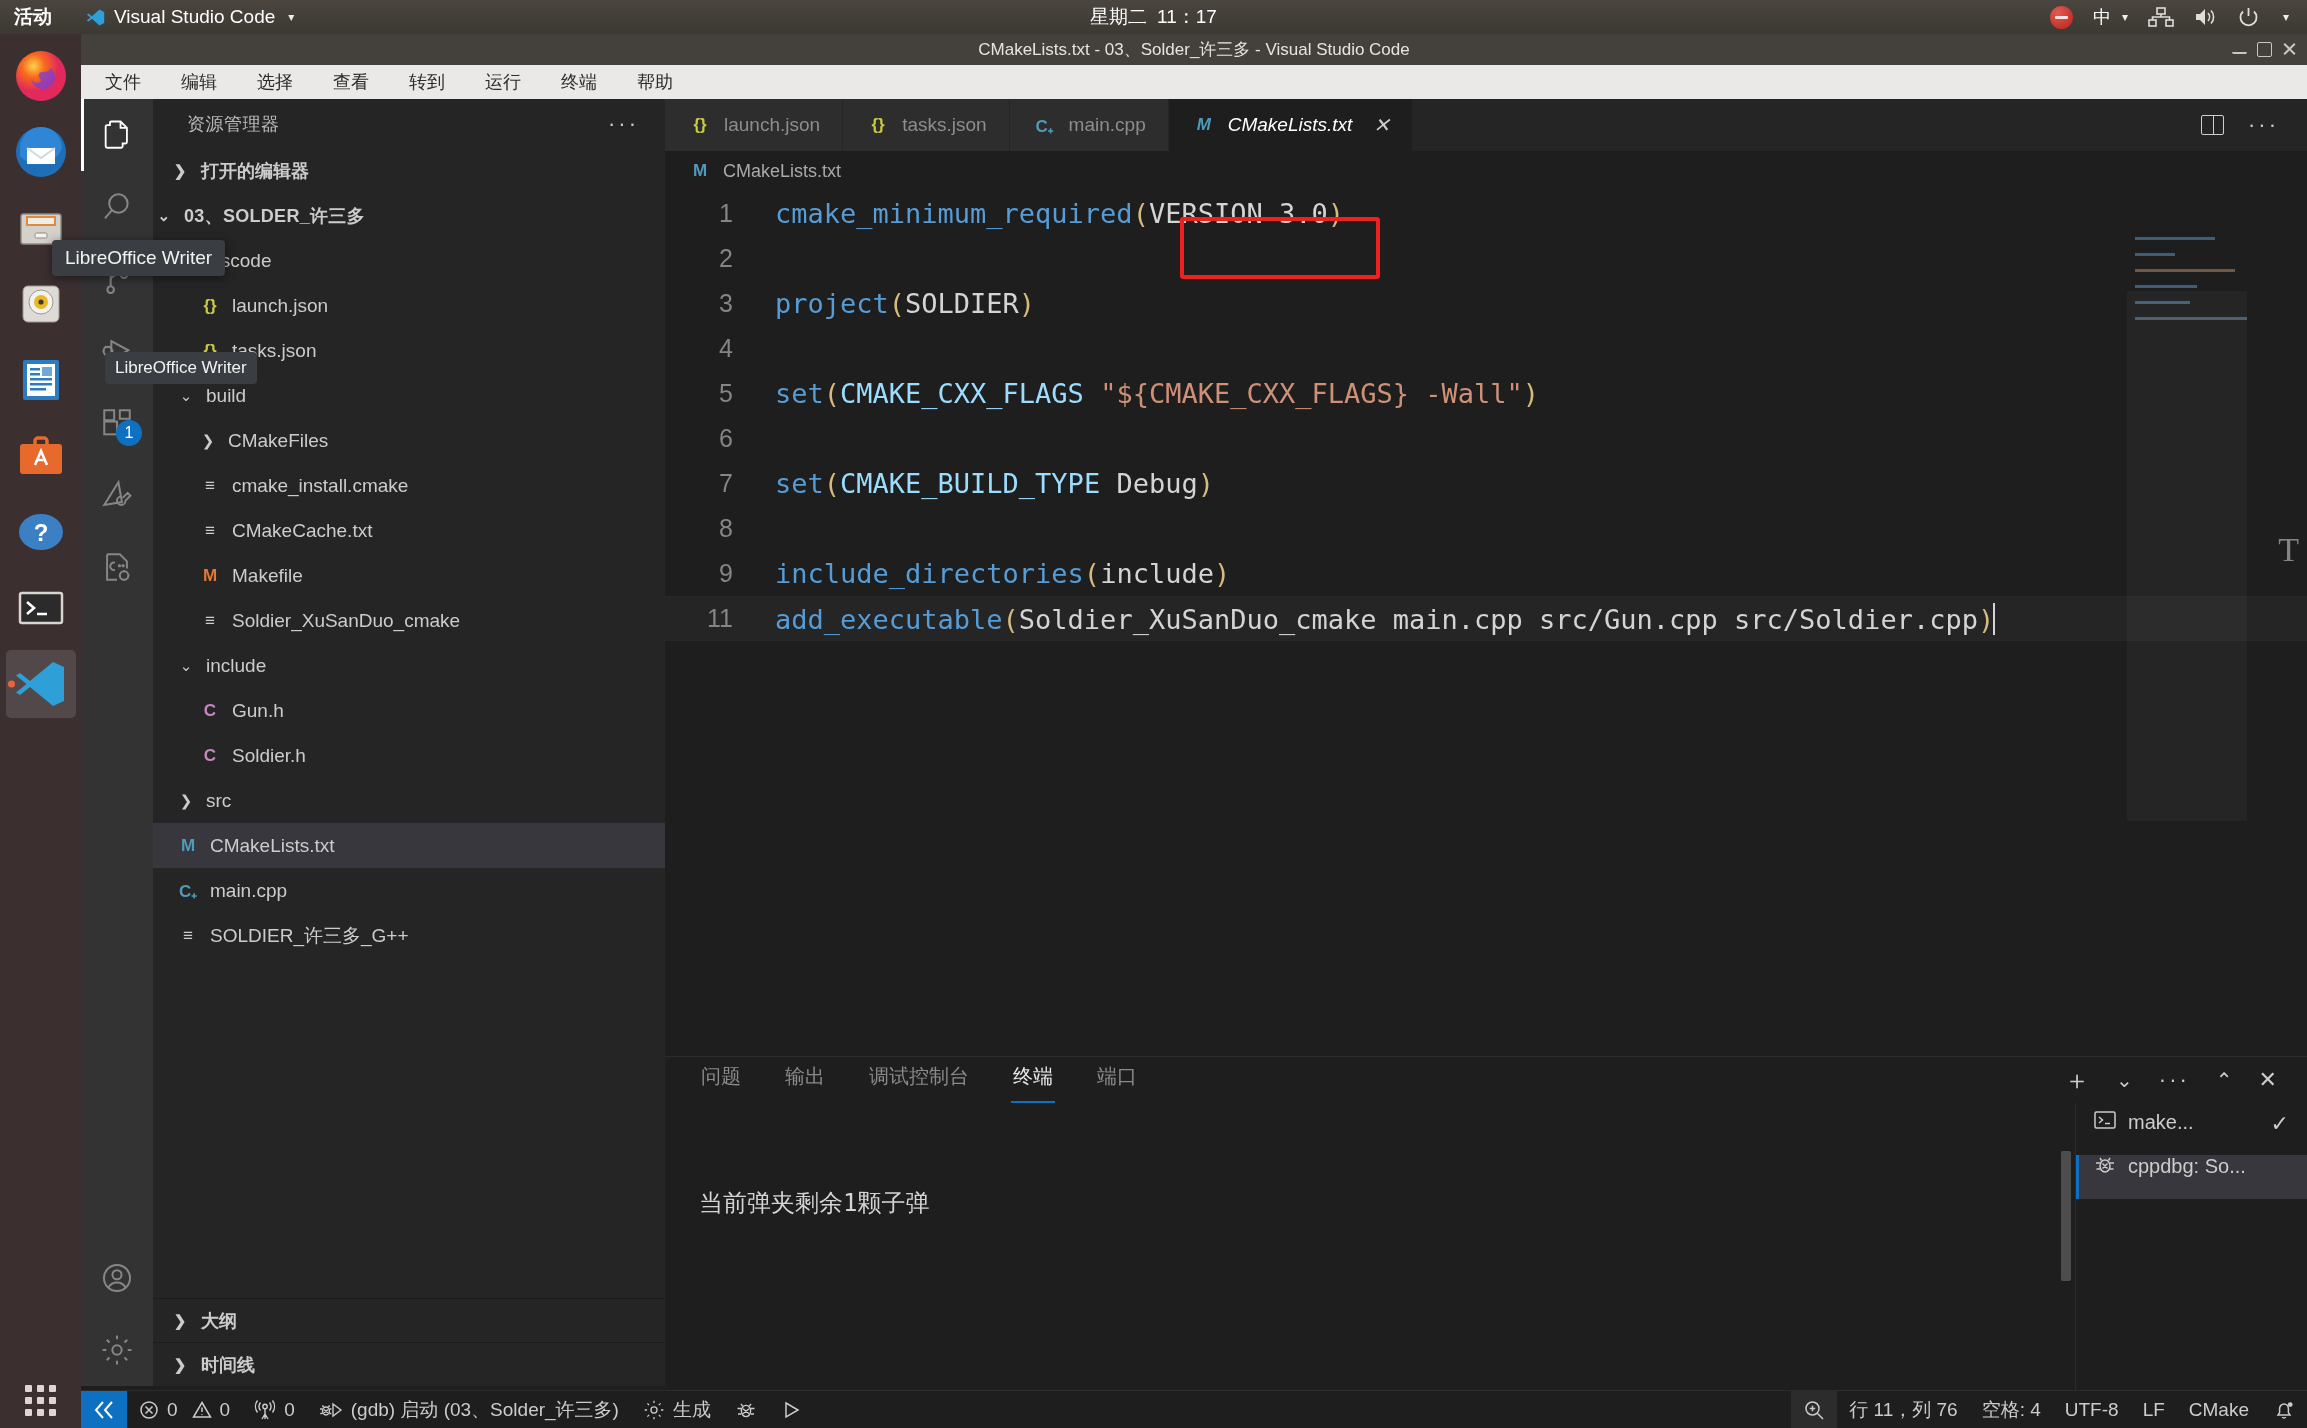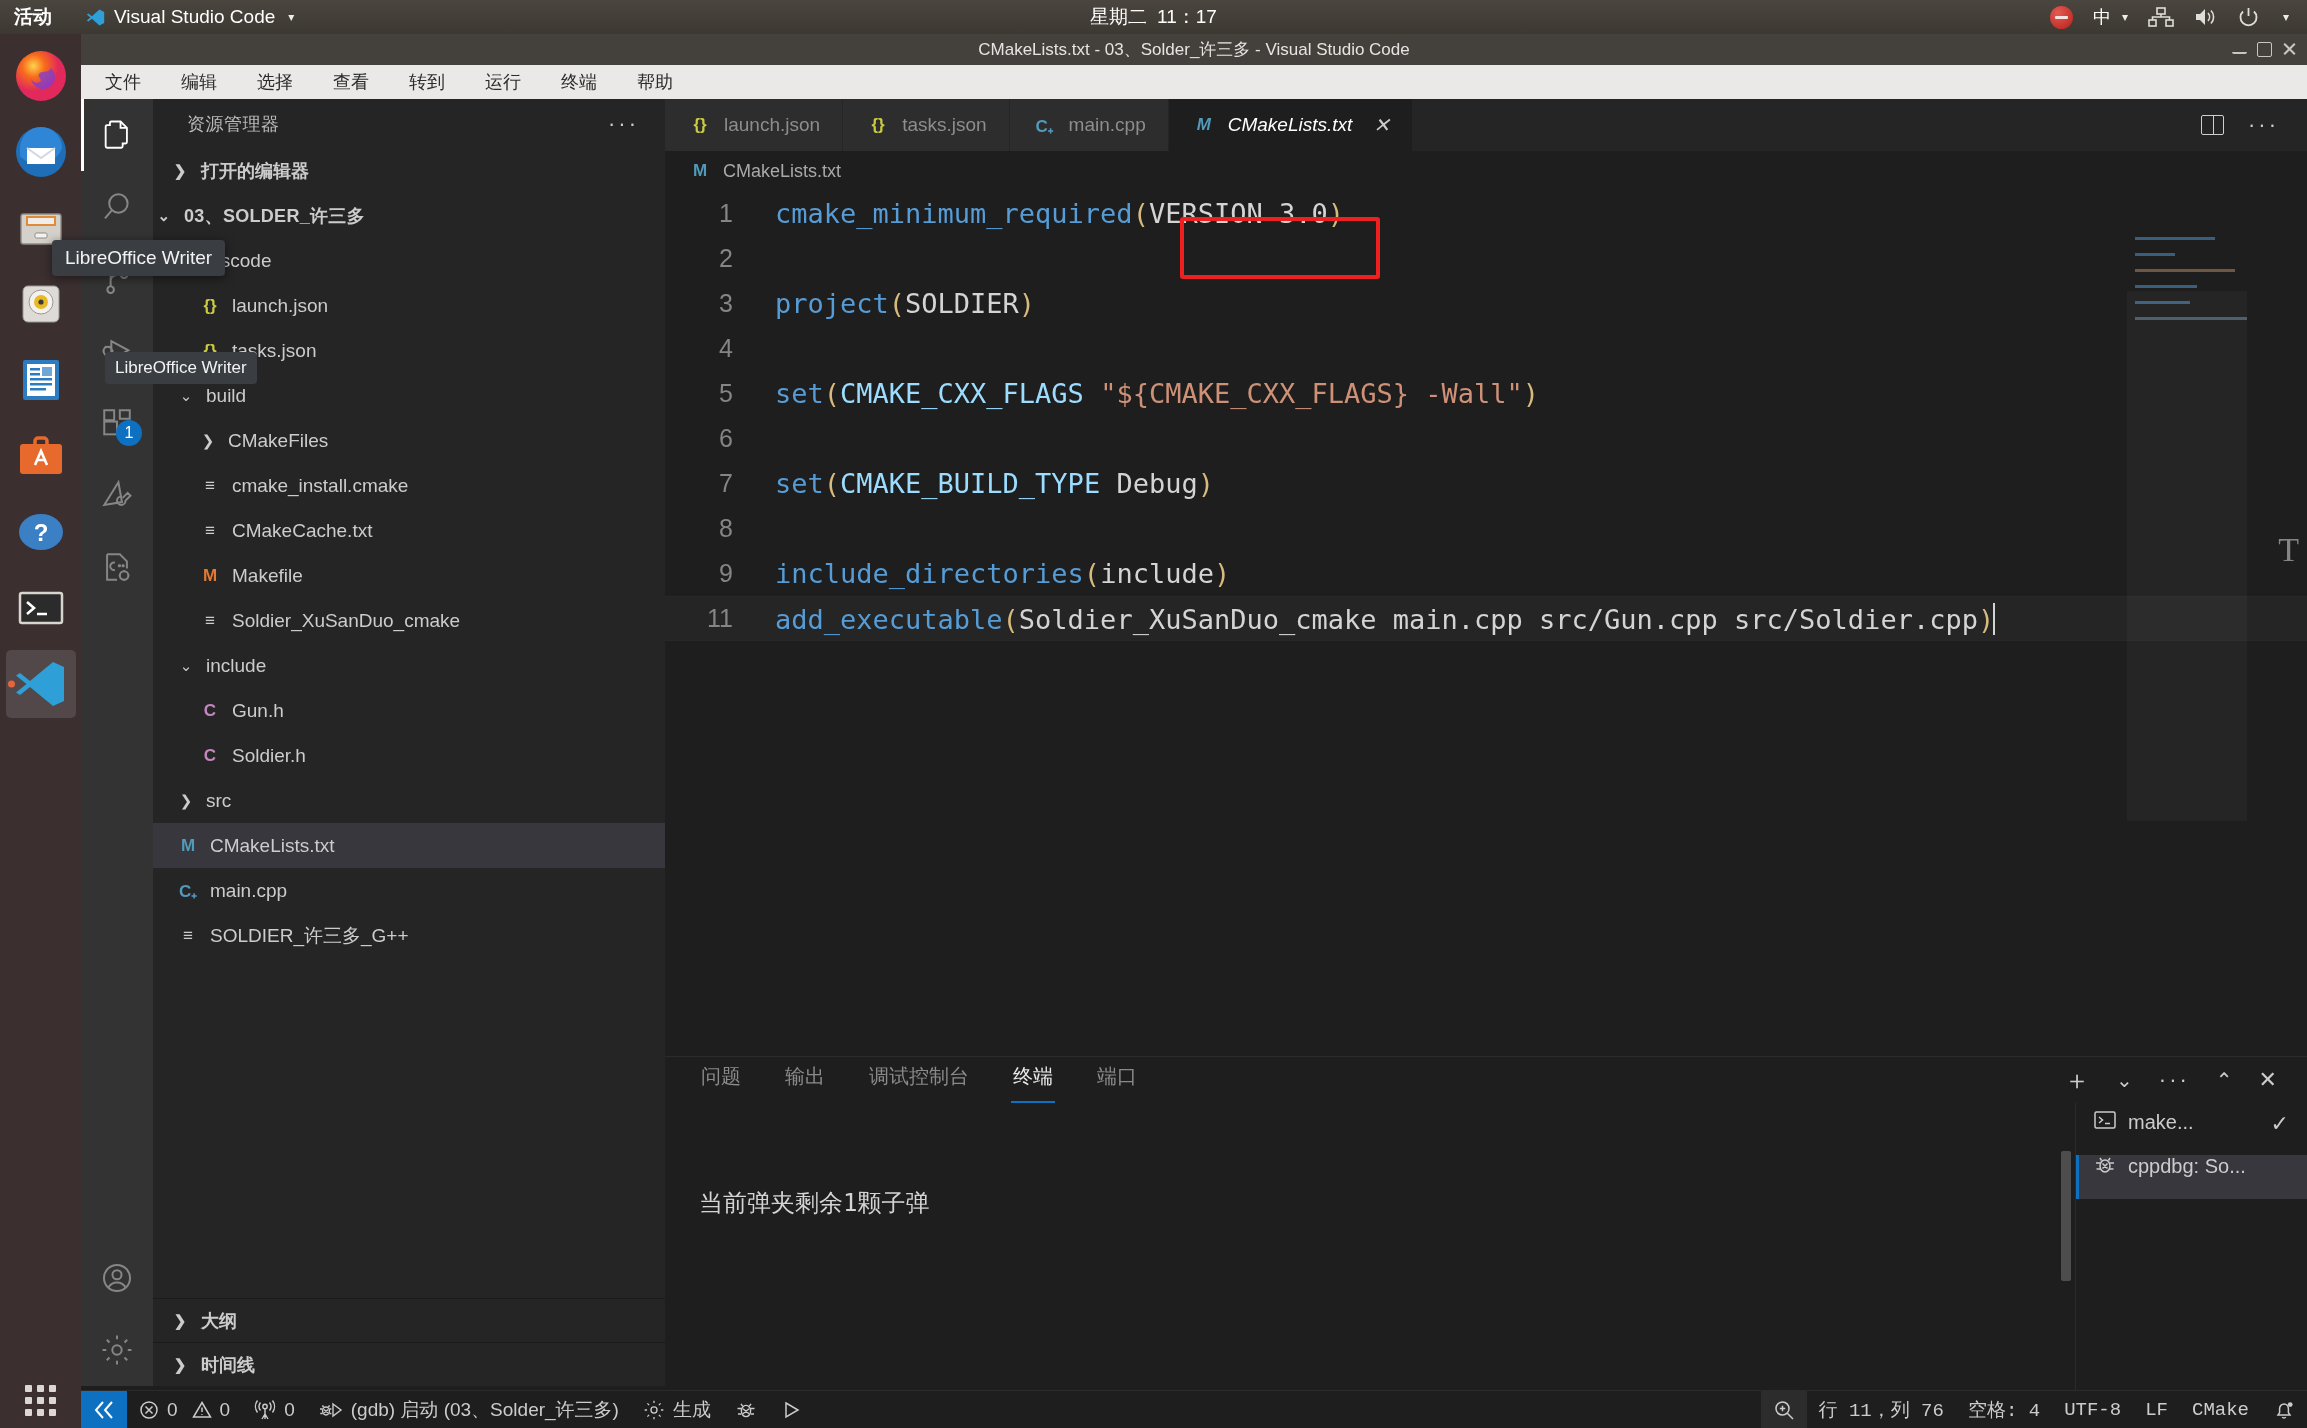--- a/index.html
+++ b/index.html
@@ -186,21 +186,21 @@
   .term-tab.selected::before{ content:""; position:absolute; left:0; top:0; width:3px; height:44px; background:#0e70c0;}
   .term-chk{ margin-left:auto; padding-right:18px; color:#cccccc; font-size:22px;}
 
   
   .statusbar{
     position:absolute; left:0; bottom:0; width:2226px; height:38px; background:#1e1e1e;
     display:flex; align-items:center; color:#cccccc; font-size:19px; border-top:1px solid #2b2b2b;
   }
   .sb-remote{ width:46px; height:38px; background:#0e70c0; display:flex; align-items:center; justify-content:center; color:#fff;}
   .st-item{ display:flex; align-items:center; gap:8px; padding:0 12px; height:38px;}
-  .st-right{ margin-left:auto; display:flex; align-items:flex-end;font-family:Liberation Mono, monospace; }
+  .st-right{ margin-left:auto; display:flex; align-items:flex-end; }
   .st-item.hl{ background:#2c2c2c;}
   svg { display:block; }
 </style>
 </head>
 <body>
 
 <div id="root">
 
   <div class="unity-panel">
     <div class="activities">活动</div>

